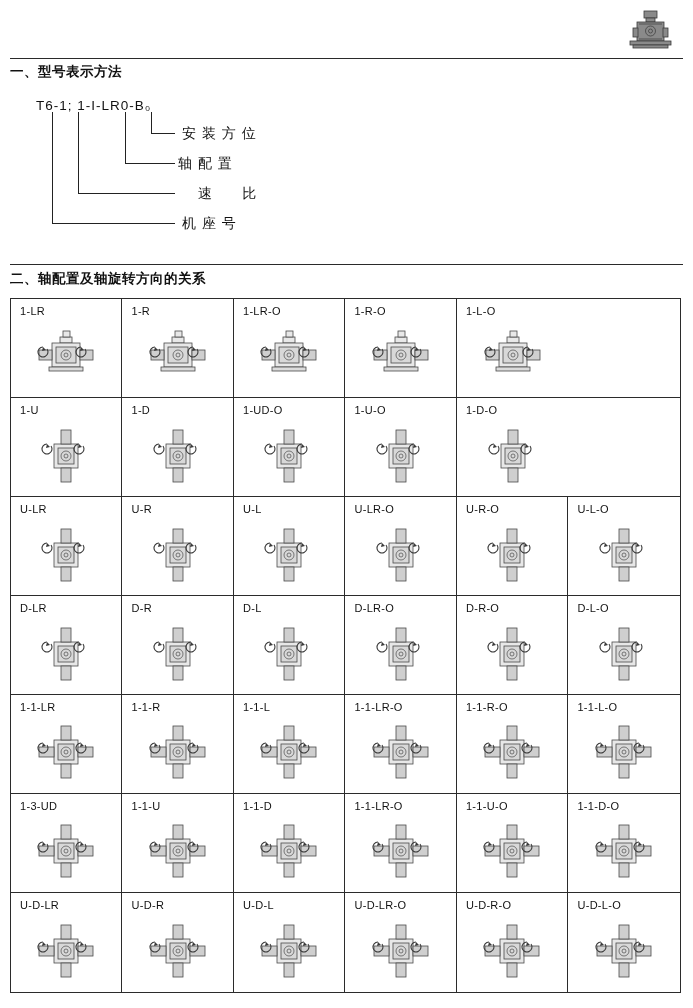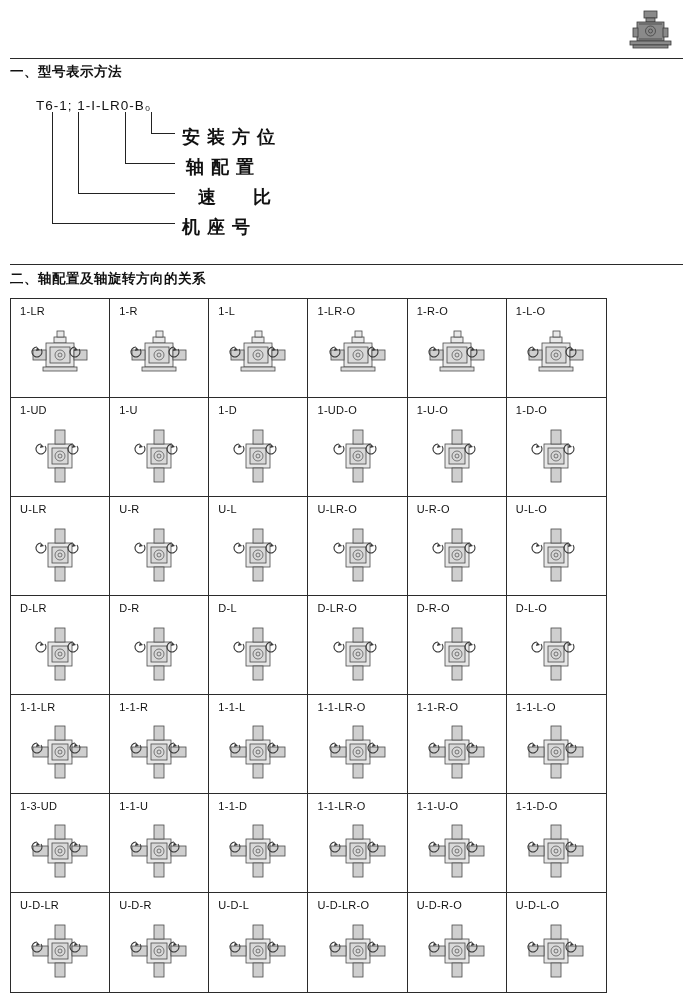--- a/index.html
+++ b/index.html
@@ -72,33 +72,32 @@
     white-space: pre;
   }
   .leader {
     position: absolute;
     background: #222;
   }
   .vline { width: 1px; }
   .hline { height: 1px; }
   .code-label {
     position: absolute;
-    font-size: 18px;
+    font-size: 14px;
     color: #111;
     white-space: pre;
     letter-spacing: 1px;
-    font-weight: bold;
   }
 
   
   .grid {
     position: absolute;
     left: 10px;
     top: 298px;
-    width: 597px;
+    width: 671px;
     border: 1px solid #2b2b2b;
     box-sizing: border-box;
   }
   .grid-row {
     display: flex;
     border-bottom: 1px solid #2b2b2b;
     height: 99px;
     box-sizing: border-box;
   }
   .grid-row:last-child {
@@ -164,21 +163,21 @@
   <div class="leader vline" style="left:125px; top:24px; height:51px;"></div>
   <div class="leader hline" style="left:125px; top:75px; width:50px;"></div>
 
   <div class="leader vline" style="left:78px; top:24px; height:81px;"></div>
   <div class="leader hline" style="left:78px; top:105px; width:97px;"></div>
 
   <div class="leader vline" style="left:52px; top:24px; height:111px;"></div>
   <div class="leader hline" style="left:52px; top:135px; width:123px;"></div>
 
   <div class="code-label" style="left:182px; top:37px;">安 装 方 位</div>
-  <div class="code-label" style="left:186px; top:67px;">轴 配 置</div>
+  <div class="code-label" style="left:178px; top:67px;">轴 配 置</div>
   <div class="code-label" style="left:198px; top:97px;">速      比</div>
   <div class="code-label" style="left:182px; top:127px;">机 座 号</div>
 </div>
 
 <div class="rule" id="rule-2"></div>
 <div class="section-heading" id="heading-2">二、轴配置及轴旋转方向的关系</div>
 
 <div class="grid" id="grid">
     <div class="grid-row">
       <div class="cell" style="border-right: 1px solid rgb(43, 43, 43);">
@@ -195,30 +194,20 @@
         <div class="cell-label">1-R</div>
         <div class="cell-art">
           <svg width="66" height="68" viewBox="0 0 66 68">
             <use href="#art-h"></use>
             <use href="#art-arrow" transform="translate(14,26)"></use>
             <use href="#art-arrow" transform="translate(52,26)"></use>
           </svg>
         </div>
       </div>
       <div class="cell" style="border-right: 1px solid rgb(43, 43, 43);">
-        <div class="cell-label">1-L</div>
-        <div class="cell-art">
-          <svg width="66" height="68" viewBox="0 0 66 68">
-            <use href="#art-h"></use>
-            <use href="#art-arrow" transform="translate(14,26)"></use>
-            <use href="#art-arrow" transform="translate(52,26)"></use>
-          </svg>
-        </div>
-      </div>
-      <div class="cell" style="border-right: 1px solid rgb(43, 43, 43);">
         <div class="cell-label">1-LR-O</div>
         <div class="cell-art">
           <svg width="66" height="68" viewBox="0 0 66 68">
             <use href="#art-h"></use>
             <use href="#art-arrow" transform="translate(14,26)"></use>
             <use href="#art-arrow" transform="translate(52,26)"></use>
           </svg>
         </div>
       </div>
       <div class="cell" style="border-right: 1px solid rgb(43, 43, 43);">
@@ -236,30 +225,20 @@
         <div class="cell-art">
           <svg width="66" height="68" viewBox="0 0 66 68">
             <use href="#art-h"></use>
             <use href="#art-arrow" transform="translate(14,26)"></use>
             <use href="#art-arrow" transform="translate(52,26)"></use>
           </svg>
         </div>
       </div>
     </div>
     <div class="grid-row">
-      <div class="cell" style="border-right: 1px solid rgb(43, 43, 43);">
-        <div class="cell-label">1-UD</div>
-        <div class="cell-art">
-          <svg width="66" height="68" viewBox="0 0 66 68">
-            <use href="#art-v"></use>
-            <use href="#art-arrow" transform="translate(18,24)"></use>
-            <use href="#art-arrow" transform="translate(50,24)"></use>
-          </svg>
-        </div>
-      </div>
       <div class="cell" style="border-right: 1px solid rgb(43, 43, 43);">
         <div class="cell-label">1-U</div>
         <div class="cell-art">
           <svg width="66" height="68" viewBox="0 0 66 68">
             <use href="#art-v"></use>
             <use href="#art-arrow" transform="translate(18,24)"></use>
             <use href="#art-arrow" transform="translate(50,24)"></use>
           </svg>
         </div>
       </div>

